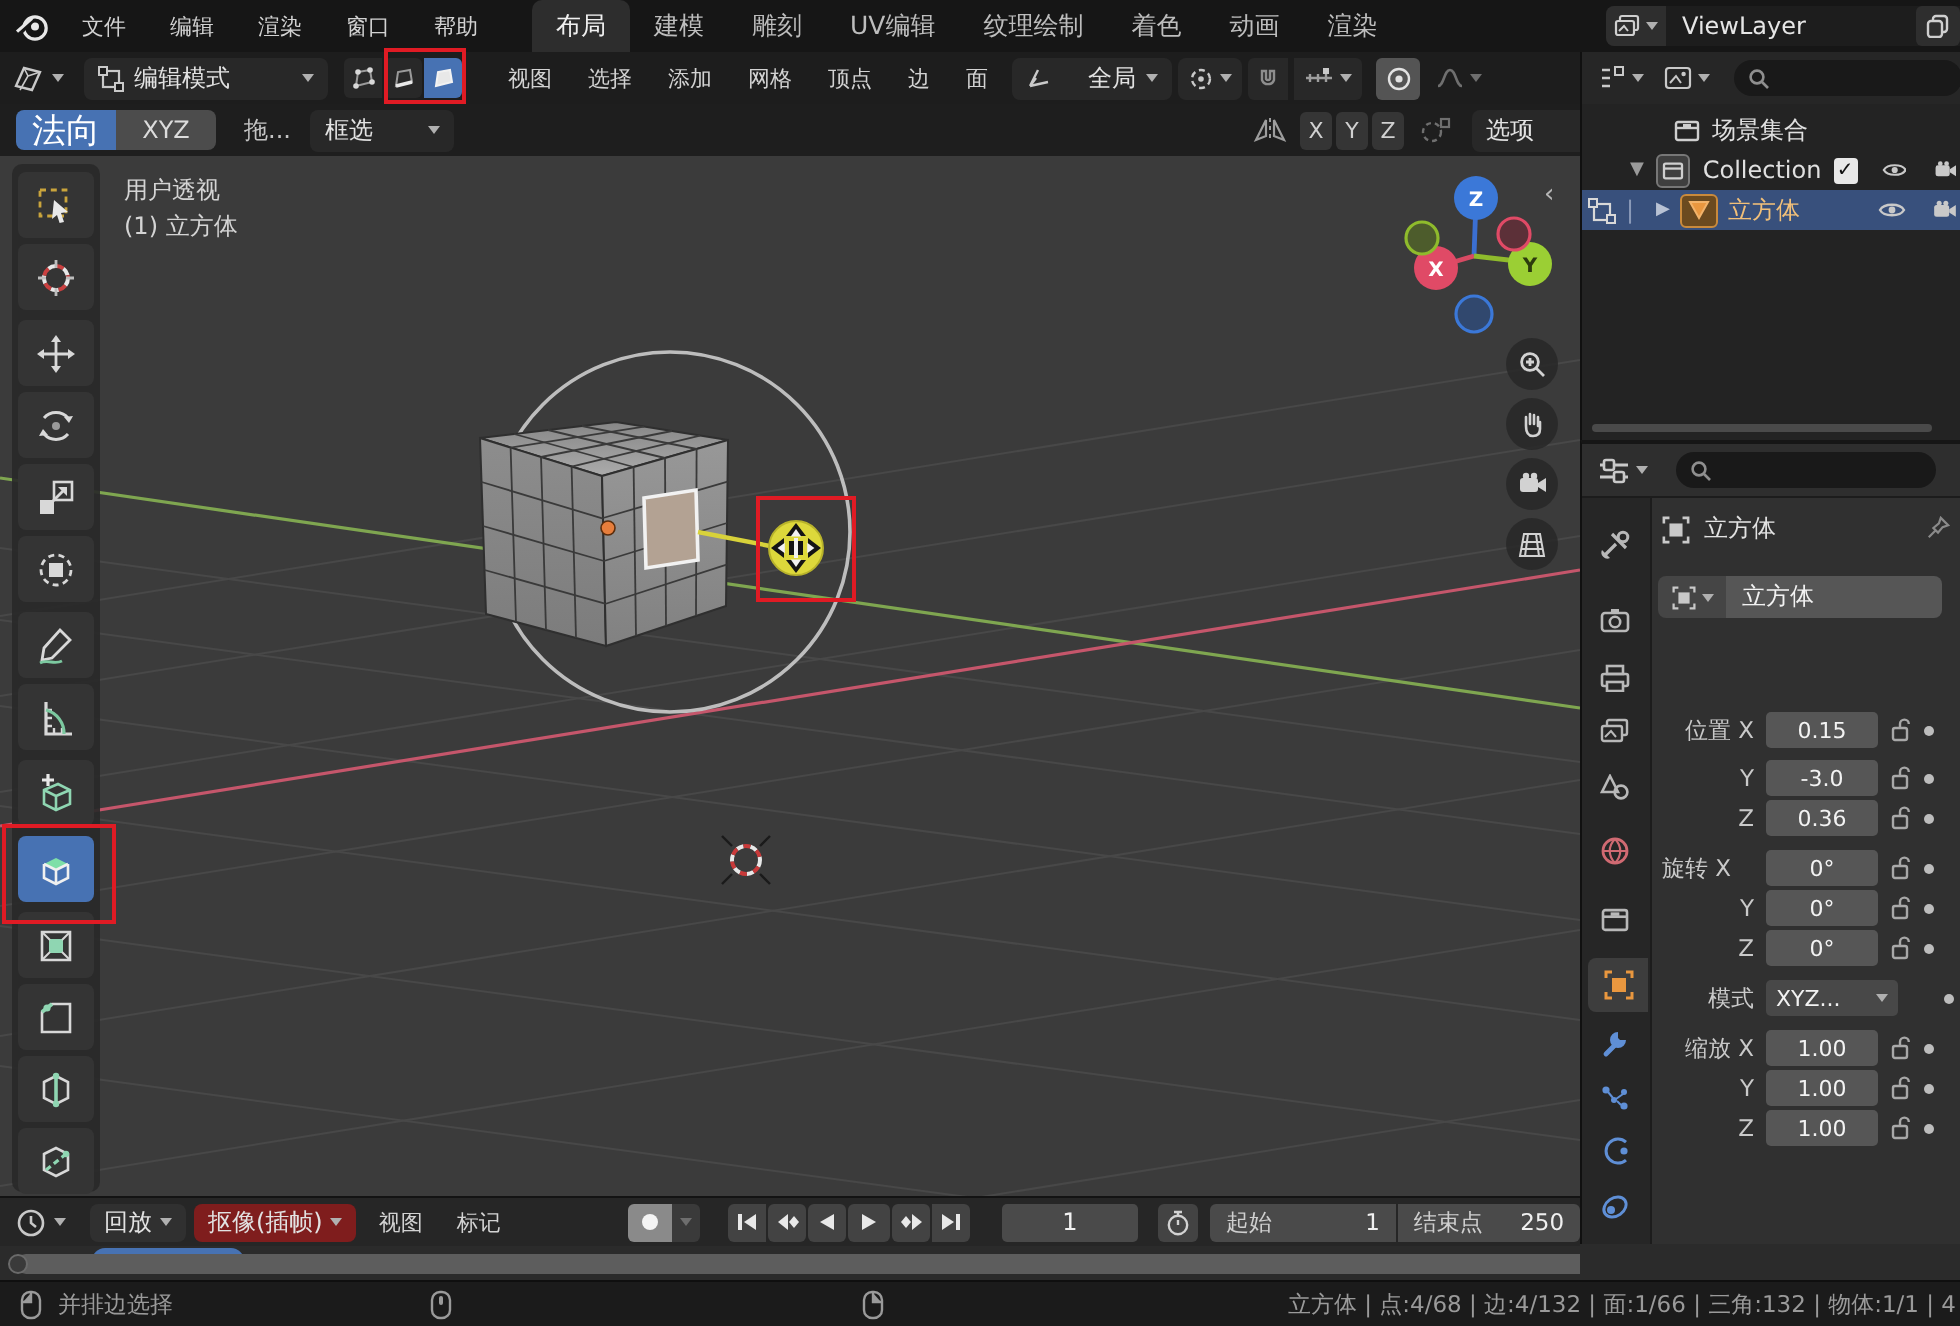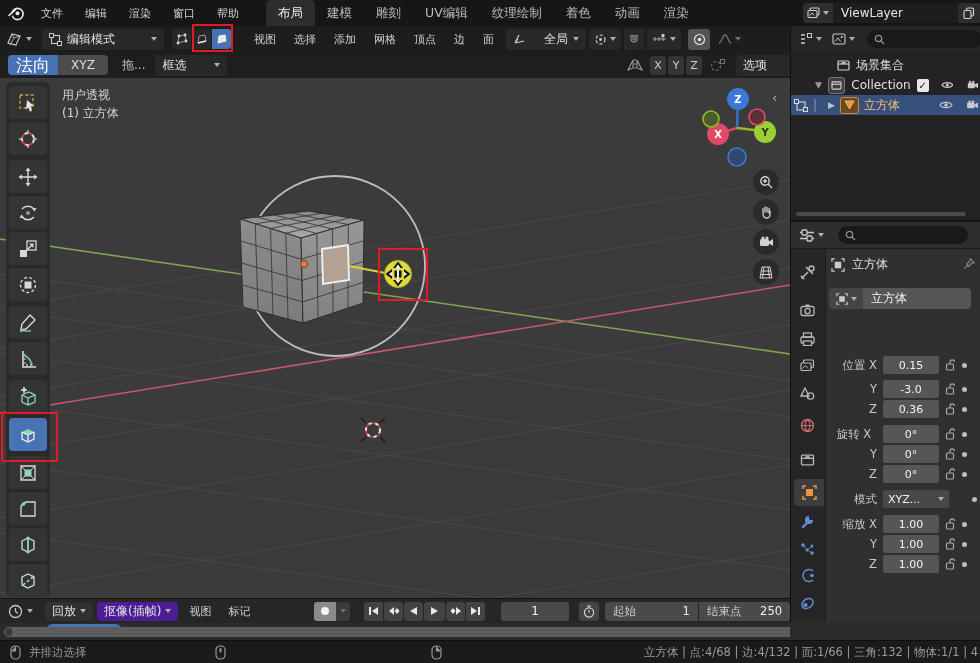--- a/index.html
+++ b/index.html
@@ -691,21 +691,21 @@
       <span class="lab" style="width:46px;text-align:right;">Z</span>
       <span class="fld" style="width:56px;height:18px;">0.36</span>
       <svg width="11" height="12" viewBox="0 0 11 12">
           <rect x="1.5" y="5" width="7" height="6" rx="1" fill="none" stroke="#a8a8a8" stroke-width="1.2"></rect>
           <path d="M5,5 V3 a2.2,2.2 0 0 1 4.4,0" fill="none" stroke="#a8a8a8" stroke-width="1.2"></path>
         </svg>
       <span style="width:5px;height:5px;border-radius:50%;background:#bdbdbd;"></span>
     </div>
 
     <div class="r row" style="left:40px;top:203px;width:150px;gap:6px;">
-      <span class="lab" style="width:46px;text-align:center;">旋转 X</span>
+      <span class="lab" style="width:46px;text-align:left;">旋转 X</span>
       <span class="fld" style="width:56px;height:18px;">0°</span>
       <svg width="11" height="12" viewBox="0 0 11 12">
           <rect x="1.5" y="5" width="7" height="6" rx="1" fill="none" stroke="#a8a8a8" stroke-width="1.2"></rect>
           <path d="M5,5 V3 a2.2,2.2 0 0 1 4.4,0" fill="none" stroke="#a8a8a8" stroke-width="1.2"></path>
         </svg>
       <span style="width:5px;height:5px;border-radius:50%;background:#bdbdbd;"></span>
     </div>
     <div class="r row" style="left:40px;top:223px;width:150px;gap:6px;">
       <span class="lab" style="width:46px;text-align:right;">Y</span>
       <span class="fld" style="width:56px;height:18px;">0°</span>
@@ -771,21 +771,21 @@
         <svg width="15" height="15" viewBox="0 0 15 15">
           <circle cx="7.5" cy="7.5" r="6" fill="none" stroke="#c9c9c9" stroke-width="1.3"></circle>
           <path d="M7.5,4 V7.5 L10,9.5" fill="none" stroke="#c9c9c9" stroke-width="1.3"></path>
         </svg>
           <span class="cv"></span>
       </span>
       <span class="dd" style="margin-left:12px;height:19px;gap:4px;background:#303030;">
         <span>回放</span>
         <span class="cv"></span>
       </span>
-      <span class="dd" style="margin-left:4px;height:19px;gap:4px;background:#4c1d95;">
+      <span class="dd" style="margin-left:4px;height:19px;gap:4px;background:#7f1d1d;">
         <span>抠像(插帧)</span>
         <span class="cv"></span>
       </span>
       <span class="menu" style="padding:0 11px;">视图</span>
       <span class="menu" style="padding:0 6px;">标记</span>
 
       <span class="sq" style="margin-left:58px;width:24px;height:19px;background:#8a8a8a;border-radius:3px 0 0 3px;">
         <span style="width:8px;height:8px;border-radius:50%;background:#f4f4f4;"></span>
       </span>
       <span class="sq" style="width:15px;height:19px;background:#3a3a3a;border-radius:0 3px 3px 0;">

